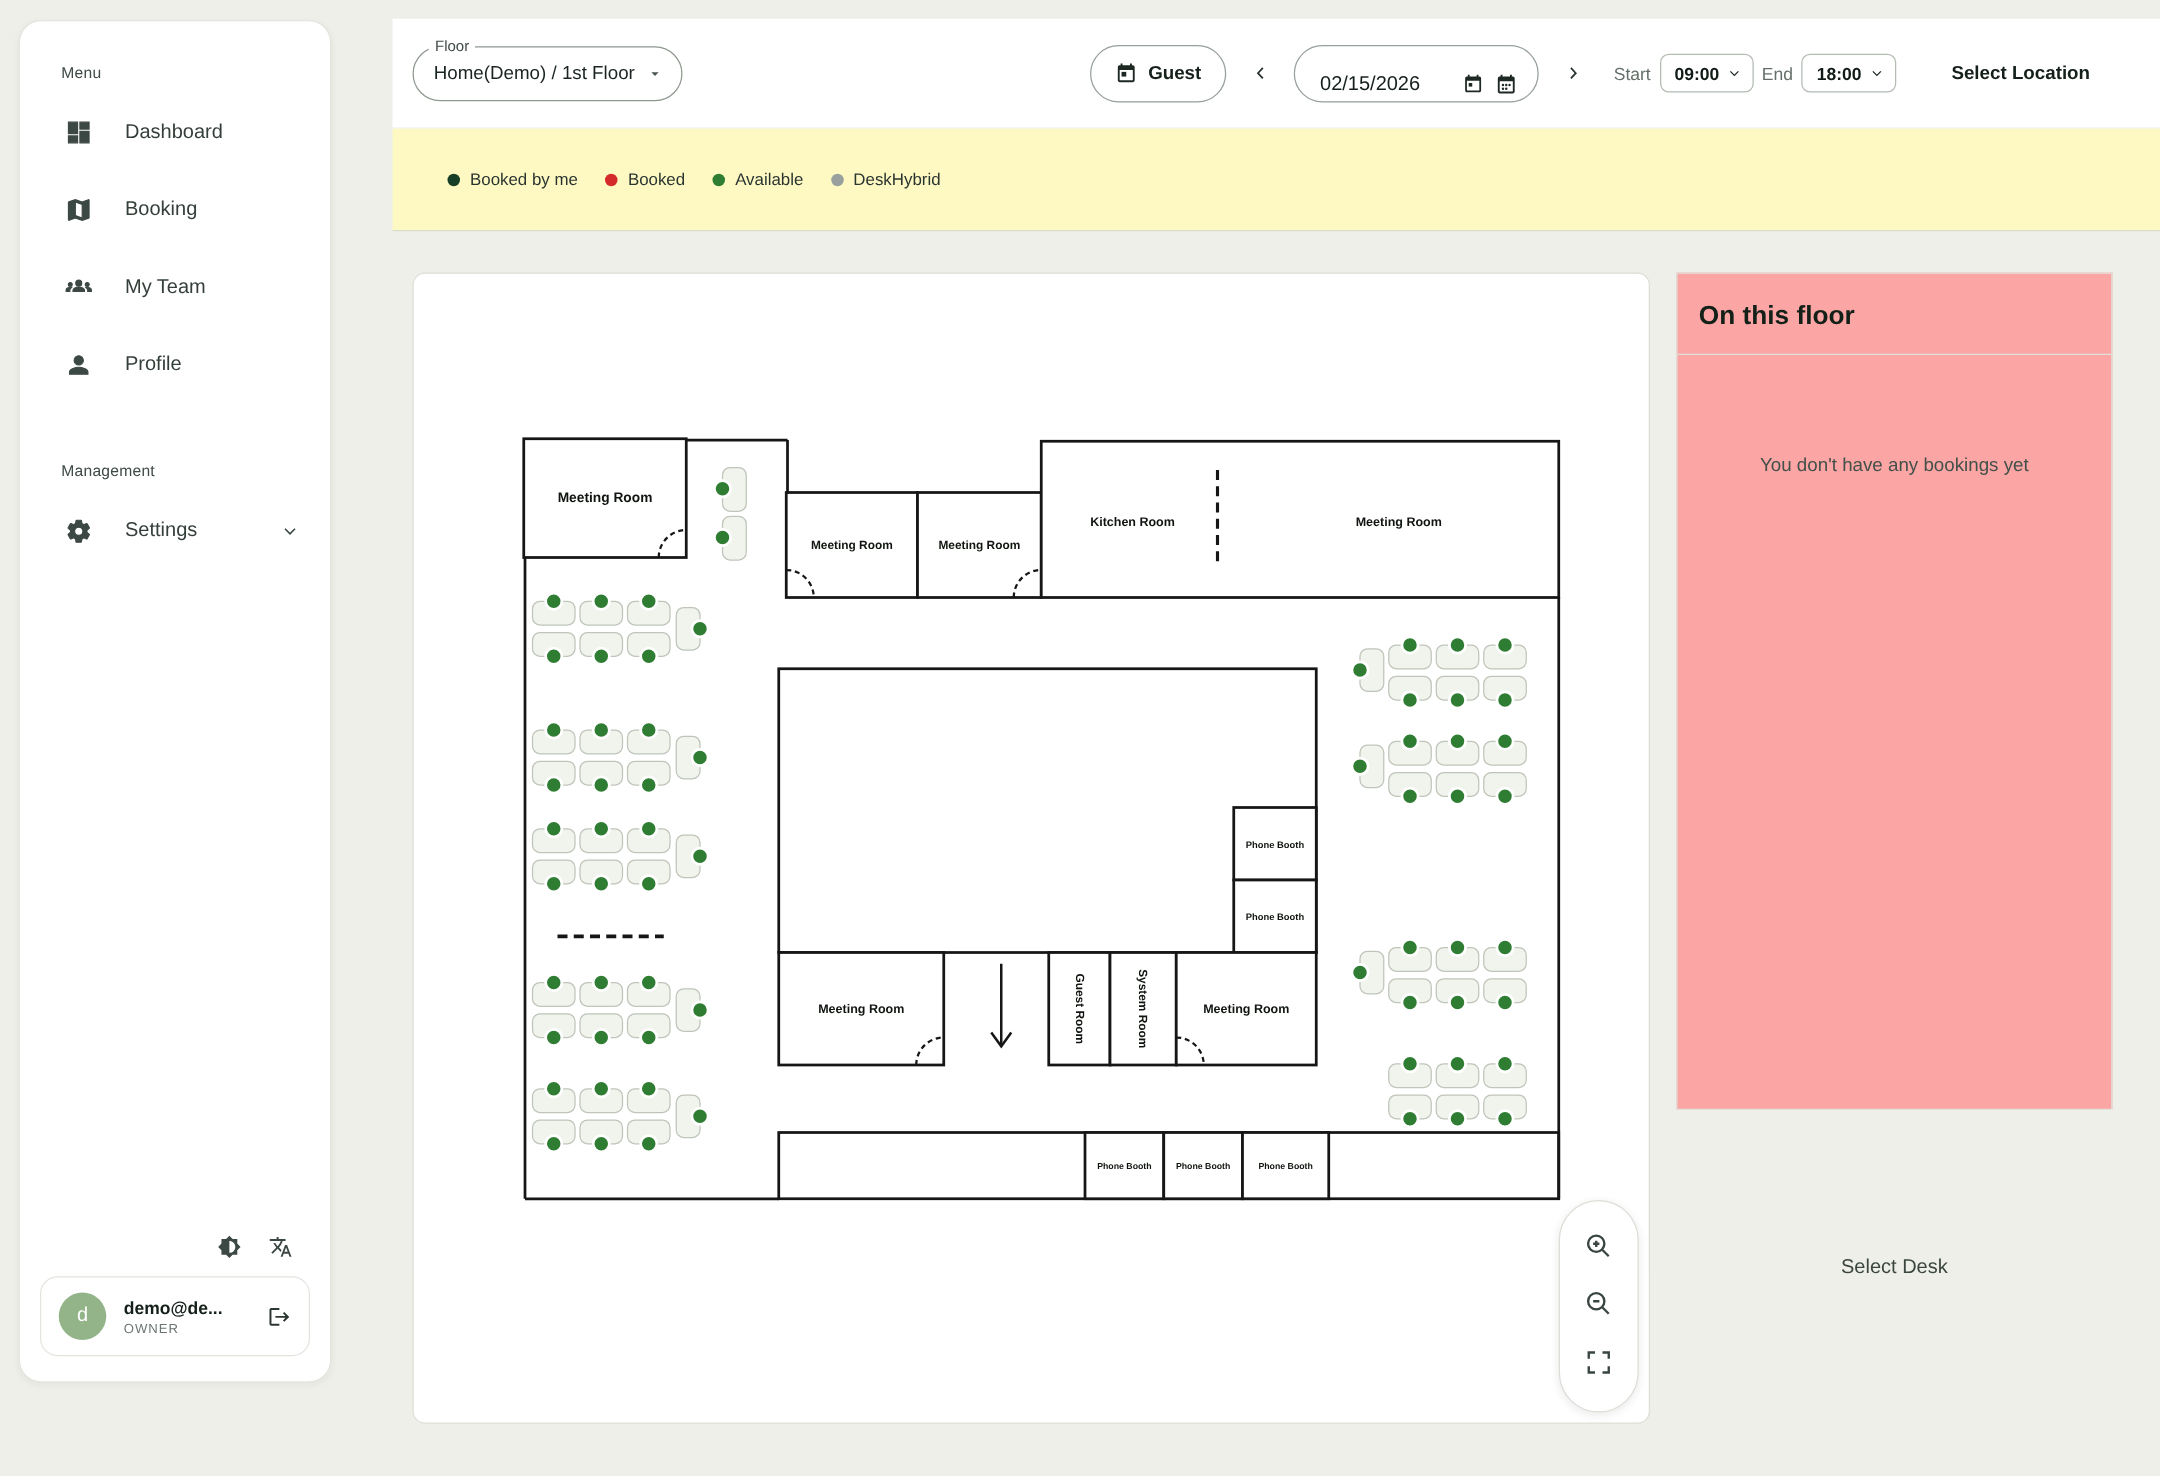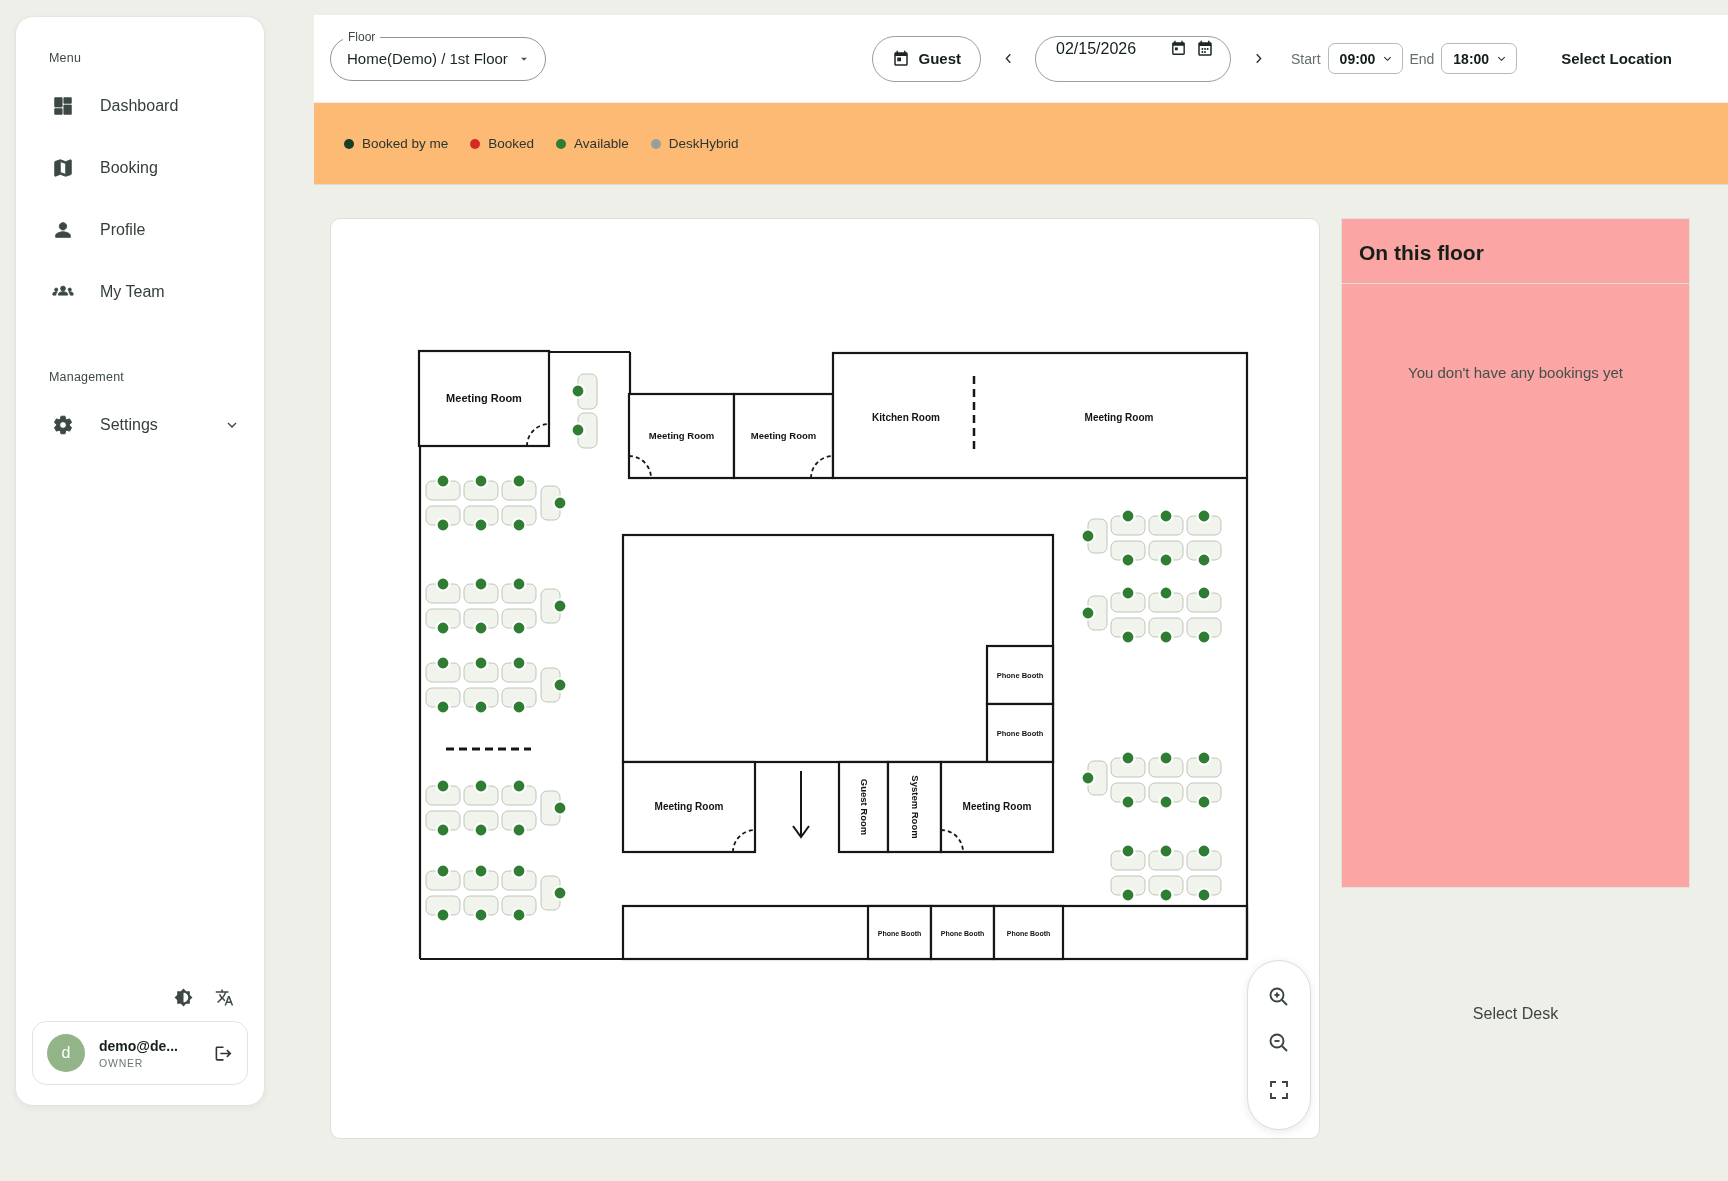--- a/index.html
+++ b/index.html
@@ -47,35 +47,35 @@
   .floor-value { font-size:15px; color:#1a251f; }
   .caret-down { margin-left:auto; width:14px; height:14px; fill:#4a554f; }
   .topbar-right { position:absolute; right:56px; display:flex; align-items:center; }
   .today-btn { display:flex; align-items:center; gap:9px; height:46px; padding:0 19px;
     border:1px solid #97a099; border-radius:23px; background:#fff; font-size:15px; font-weight:600;
     color:#15201a; cursor:pointer; font-family:inherit; }
   .today-btn svg { width:18px; height:18px; fill:#1d2822; }
   .nav-chev { width:34px; height:34px; border:none; background:transparent; cursor:pointer;
     display:flex; align-items:center; justify-content:center; margin:0 10px; }
   .nav-chev svg { width:17px; height:17px; fill:none; stroke:#2b3530; stroke-width:2; }
-  .date-pill { display:flex; align-items:flex-start; height:46px; width:196px; padding:3px 16px 0 20px;
+  .date-pill { display:flex; align-items:center; height:46px; width:196px; padding:18px 16px 0 20px;
     border:1px solid #97a099; border-radius:23px; background:#fff; cursor:pointer; }
   .date-value { font-size:16px; color:#15201a; }
   .date-pill svg { width:17px; height:17px; fill:#1d2822; }
   .date-pill .ic1 { margin-left:auto; }
   .date-pill .ic2 { margin-left:9px; width:18px; height:18px; }
   .time-label { font-size:14px; color:#646f69; margin:0 7px 0 6px; }
   .time-select { display:flex; align-items:center; gap:7px; height:31px; padding:0 9px 0 11px;
     border:1px solid #b4bbb3; border-radius:7px; background:#fff; cursor:pointer; }
   .time-select .tv { font-size:14px; font-weight:700; color:#111c16; }
   .time-select svg { width:11px; height:11px; fill:none; stroke:#1d2822; stroke-width:2.2; }
   .select-location { margin-left:44px; font-size:15px; font-weight:600; color:#15201a; cursor:pointer; }
 
-  .legend-band { position:absolute; left:314px; top:103px; right:0; height:82px; background:#fdba74;
-    border-bottom:1px solid #d8dcd3; display:flex; align-items:center; padding-left:30px; }
+  .legend-band { position:absolute; left:314px; top:103px; right:0; height:82px; background:#fef9c3;
+    border-bottom:1px solid #d8dcd3; display:flex; align-items:center; padding-left:44px; }
   .legend-item { display:flex; align-items:center; margin-right:22px; }
   .legend-dot { width:10px; height:10px; border-radius:50%; margin-right:8px; }
   .legend-item span.t { font-size:13.5px; font-weight:500; color:#2b3530; }
 
   
   .floor-card { position:absolute; left:330px; top:218px; width:990px; height:921px;
     background:#fff; border:1px solid #dcdfd7; border-radius:10px; overflow:hidden; }
   .floor-card svg { position:absolute; inset:0; }
   svg .room  { fill:#fff; stroke:#161616; stroke-width:2.2; }
   svg .wall  { stroke:#161616; stroke-width:2.2; }
@@ -114,34 +114,34 @@
     <span class="lbl">Dashboard</span>
   </div>
   <div class="nav-item">
     <svg viewBox="0 0 24 24">
         <path d="M20.5 3l-.16.03L15 5.1 9 3 3.36 4.9c-.21.07-.36.25-.36.48V20.5c0 .28.22.5.5.5l.16-.03L9 18.9l6 2.1 5.64-1.9c.21-.07.36-.25.36-.48V3.5c0-.28-.22-.5-.5-.5zM15 19l-6-2.11V5l6 2.11V19z"></path>
       </svg>
     <span class="lbl">Booking</span>
   </div>
   <div class="nav-item">
     <svg viewBox="0 0 24 24">
-        <path d="M12 12c2.21 0 4-1.79 4-4s-1.79-4-4-4-4 1.79-4 4 1.79 4 4 4zm0 2c-2.67 0-8 1.34-8 4v2h16v-2c0-2.66-5.33-4-8-4z"></path>
-      </svg>
-    <span class="lbl">Profile</span>
-  </div>
-  <div class="nav-item">
-    <svg viewBox="0 0 24 24">
         <circle cx="12" cy="8.2" r="2.6"></circle>
         <path d="M12 11.6c-2.3 0-5 1.1-5 2.8v1h10v-1c0-1.7-2.7-2.8-5-2.8z"></path>
         <circle cx="4.6" cy="9.4" r="1.7"></circle>
         <path d="M4.6 11.8c-1.6 0-3.6.8-3.6 2v1.6h3.2v-1c0-.9.6-1.7 1.6-2.3-.4-.2-.8-.3-1.2-.3z"></path>
         <circle cx="19.4" cy="9.4" r="1.7"></circle>
         <path d="M19.4 11.8c-.4 0-.8.1-1.2.3 1 .6 1.6 1.4 1.6 2.3v1H23v-1.6c0-1.2-2-2-3.6-2z"></path>
       </svg>
     <span class="lbl">My Team</span>
+  </div>
+  <div class="nav-item">
+    <svg viewBox="0 0 24 24">
+        <path d="M12 12c2.21 0 4-1.79 4-4s-1.79-4-4-4-4 1.79-4 4 1.79 4 4 4zm0 2c-2.67 0-8 1.34-8 4v2h16v-2c0-2.66-5.33-4-8-4z"></path>
+      </svg>
+    <span class="lbl">Profile</span>
   </div>
 
   <div class="section-label mgmt">Management</div>
   <div class="nav-item">
     <svg viewBox="0 0 24 24">
         <path d="M19.14 12.94c.04-.3.06-.61.06-.94 0-.32-.02-.64-.07-.94l2.03-1.58c.18-.14.23-.41.12-.61l-1.92-3.32c-.12-.22-.37-.29-.59-.22l-2.39.96c-.5-.38-1.03-.7-1.62-.94l-.36-2.54c-.04-.24-.24-.41-.48-.41h-3.84c-.24 0-.43.17-.47.41l-.36 2.54c-.59.24-1.13.57-1.62.94l-2.39-.96c-.22-.08-.47 0-.59.22L2.74 8.87c-.12.21-.08.47.12.61l2.03 1.58c-.05.3-.09.63-.09.94s.02.64.07.94l-2.03 1.58c-.18.14-.23.41-.12.61l1.92 3.32c.12.22.37.29.59.22l2.39-.96c.5.38 1.03.7 1.62.94l.36 2.54c.05.24.24.41.48.41h3.84c.24 0 .44-.17.47-.41l.36-2.54c.59-.24 1.13-.56 1.62-.94l2.39.96c.22.08.47 0 .59-.22l1.92-3.32c.12-.22.07-.47-.12-.61l-2.01-1.58zM12 15.6c-1.98 0-3.6-1.62-3.6-3.6s1.62-3.6 3.6-3.6 3.6 1.62 3.6 3.6-1.62 3.6-3.6 3.6z"></path>
       </svg>
     <span class="lbl">Settings</span>
     <svg class="chev" viewBox="0 0 24 24">
         <polyline points="6,9 12,15 18,9"></polyline>

